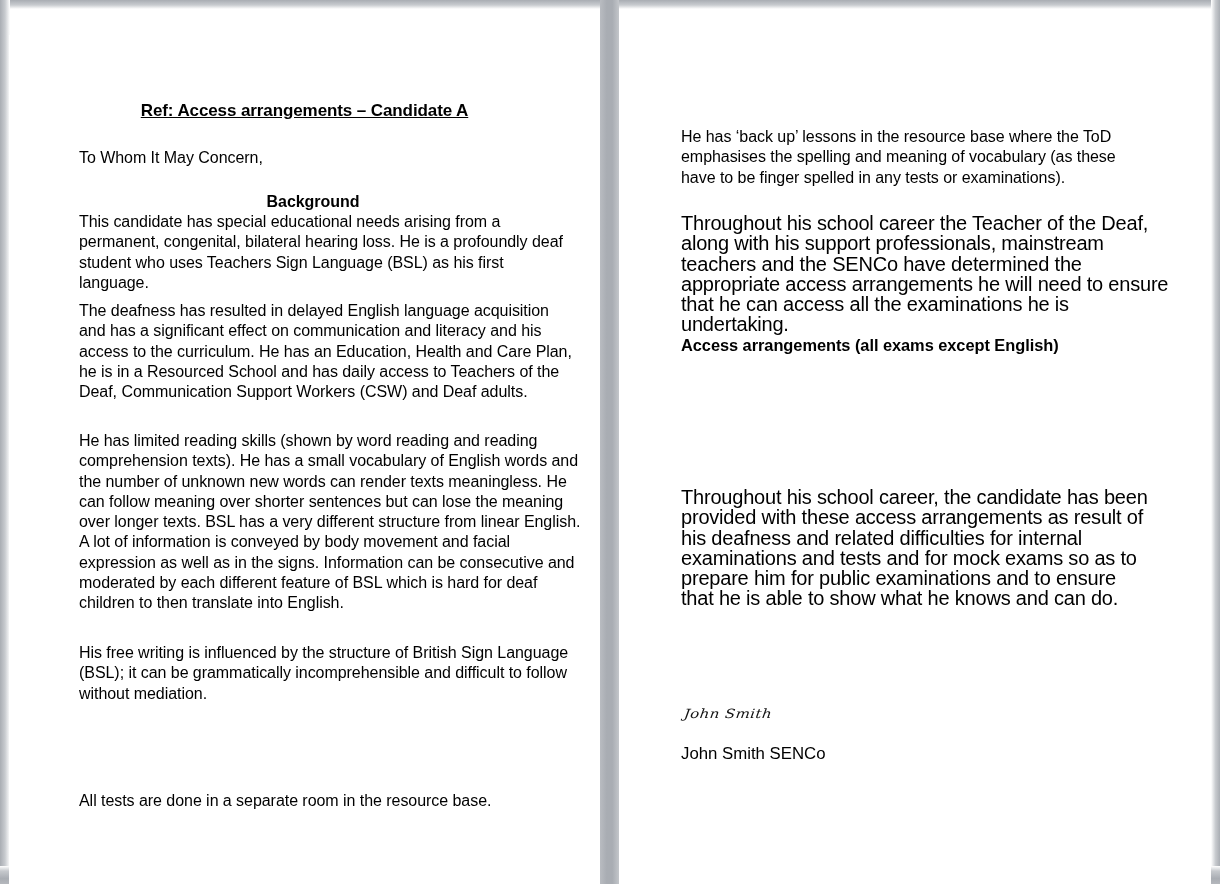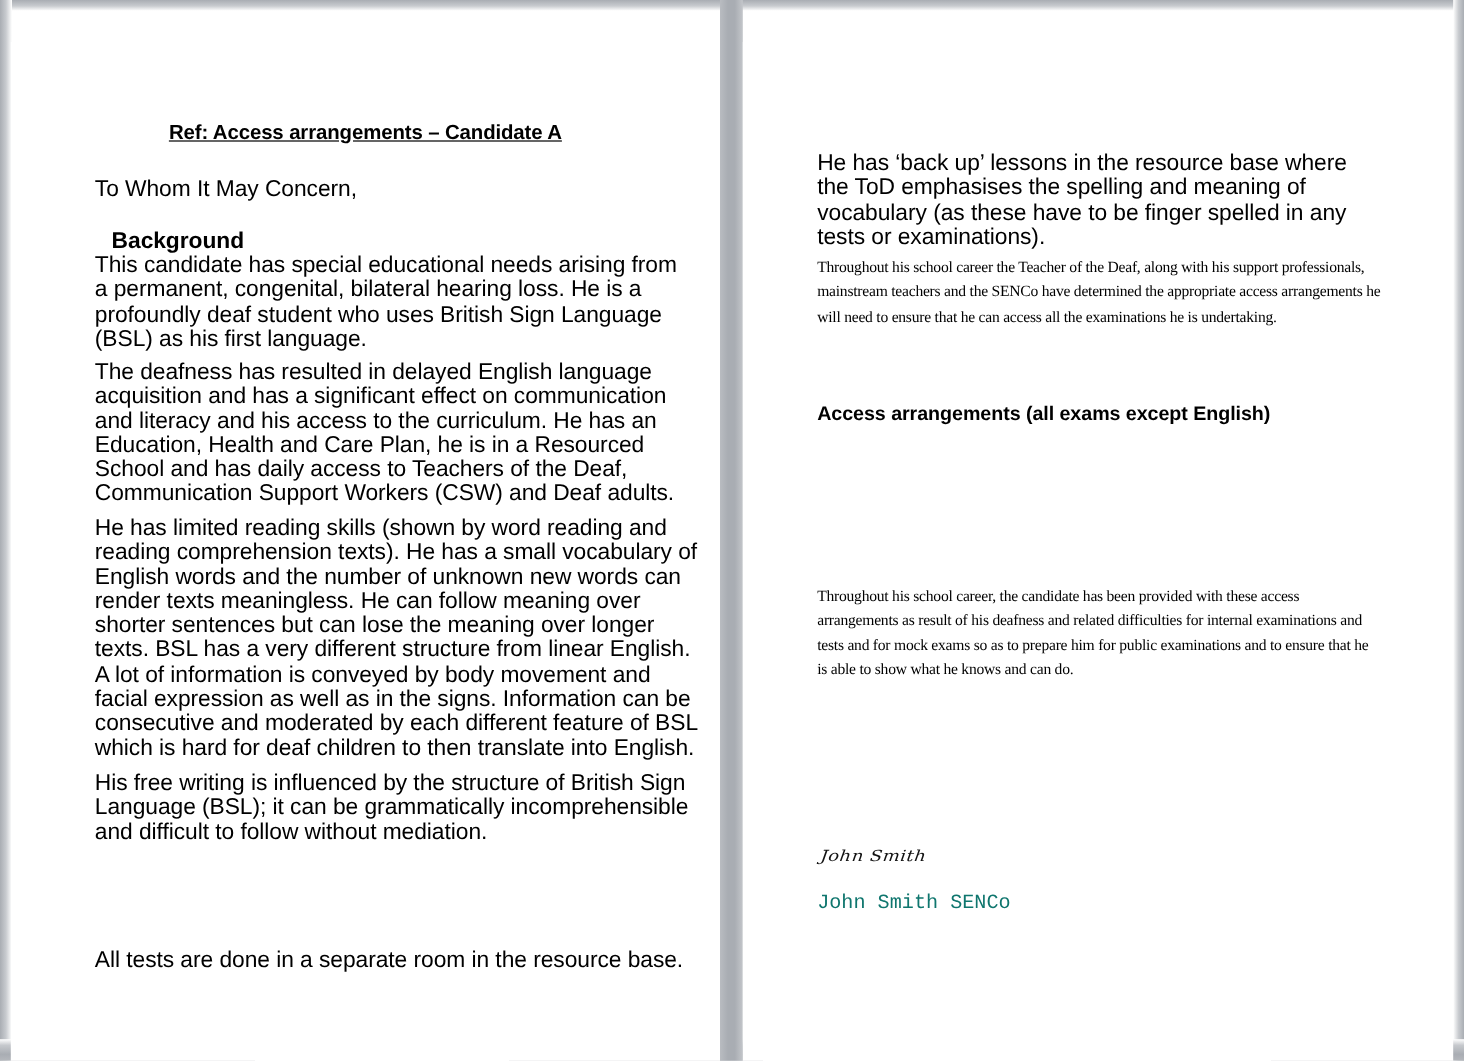--- a/index.html
+++ b/index.html
@@ -96,38 +96,38 @@
     position: absolute;
     top: 66px;
     left: 0;
     right: 0;
     letter-spacing: -0.1px;
   }
 
   .block {
     position: absolute;
     font-family: "Liberation Sans", sans-serif;
-    font-size: 19px;
+    font-size: 16px;
     line-height: 20.3px;
     color: #000;
     letter-spacing: -0.05px;
     white-space: pre-line;
   }
   .block.bold { font-weight: bold; }
 
   .block.dejavu {
-    font-family: Liberation Serif, serif;
-    font-size: 13px;
+    font-family: Liberation Sans, sans-serif;
+    font-size: 20px;
     line-height: 20.3px;
     letter-spacing: -0.2px;
   }
 
   
   #p1-salutation { top: 113px;  left: 70px; width: 500px; }
-  #p1-bg-head    { top: 157px;  left: 84px; width: 500px; }
+  #p1-bg-head    { top: 157px;  left: 54px; width: 500px; text-align: center; }
   #p1-bg-1       { top: 177px;  left: 70px; width: 496px; }
   #p1-bg-2       { top: 266px;  left: 70px; width: 500px; }
   #p1-bg-3       { top: 396px;  left: 70px; width: 502px; }
   #p1-bg-4       { top: 608px;  left: 70px; width: 498px; }
   #p1-bg-5       { top: 669px;  left: 70px; width: 500px; }
   #p1-bg-6       { top: 756px;  left: 70px; width: 500px; }
 
   
   #p2-para-1     { top: 92px;  left: 62px; width: 470px; }
   #p2-para-2     { top: 178px; left: 62px; width: 490px; }
@@ -146,23 +146,23 @@
     color: #111;
     transform: scaleY(0.85) skewX(-6deg);
     transform-origin: left bottom;
     letter-spacing: 0.4px;
     white-space: nowrap;
   }
   .signer-name {
     position: absolute;
     top: 709px;
     left: 62px;
-    font-family: Liberation Mono, monospace;
+    font-family: Liberation Sans, sans-serif;
     font-size: 16.8px;
-    color: #0f766e;
+    color: #000000;
     white-space: nowrap;
   }
 </style>
 </head>
 <body>
 
 <div class="viewer">
 
   <div class="shadow-top"></div>
   <div class="shadow-left"></div>
@@ -172,21 +172,21 @@
 
   <div class="page page-left">
     <div class="page-body">
 
       <div class="doc-title">Ref: Access arrangements – Candidate A</div>
 
       <div class="block" id="p1-salutation">To Whom It May Concern,</div>
 
       <div class="block bold" id="p1-bg-head">Background</div>
 
-      <div class="block" id="p1-bg-1">This candidate has special educational needs arising from a permanent, congenital, bilateral hearing loss. He is a profoundly deaf student who uses British Sign Language (BSL) as his first language.</div>
+      <div class="block" id="p1-bg-1">This candidate has special educational needs arising from a permanent, congenital, bilateral hearing loss. He is a profoundly deaf student who uses Teachers Sign Language (BSL) as his first language.</div>
 
       <div class="block" id="p1-bg-2">The deafness has resulted in delayed English language acquisition and has a significant effect on communication and literacy and his access to the curriculum. He has an Education, Health and Care Plan, he is in a Resourced School and has daily access to Teachers of the Deaf, Communication Support Workers (CSW) and Deaf adults.</div>
 
       <div class="block" id="p1-bg-3">He has limited reading skills (shown by word reading and reading comprehension texts). He has a small vocabulary of English words and the number of unknown new words can render texts meaningless. He can follow meaning over shorter sentences but can lose the meaning over longer texts. BSL has a very different structure from linear English. A lot of information is conveyed by body movement and facial expression as well as in the signs. Information can be consecutive and moderated by each different feature of BSL which is hard for deaf children to then translate into English.</div>
 
       <div class="block" id="p1-bg-4">His free writing is influenced by the structure of British Sign Language (BSL); it can be grammatically incomprehensible and difficult to follow without mediation.</div>
 
 
       <div class="block" id="p1-bg-6">All tests are done in a separate room in the resource base.</div>
 

